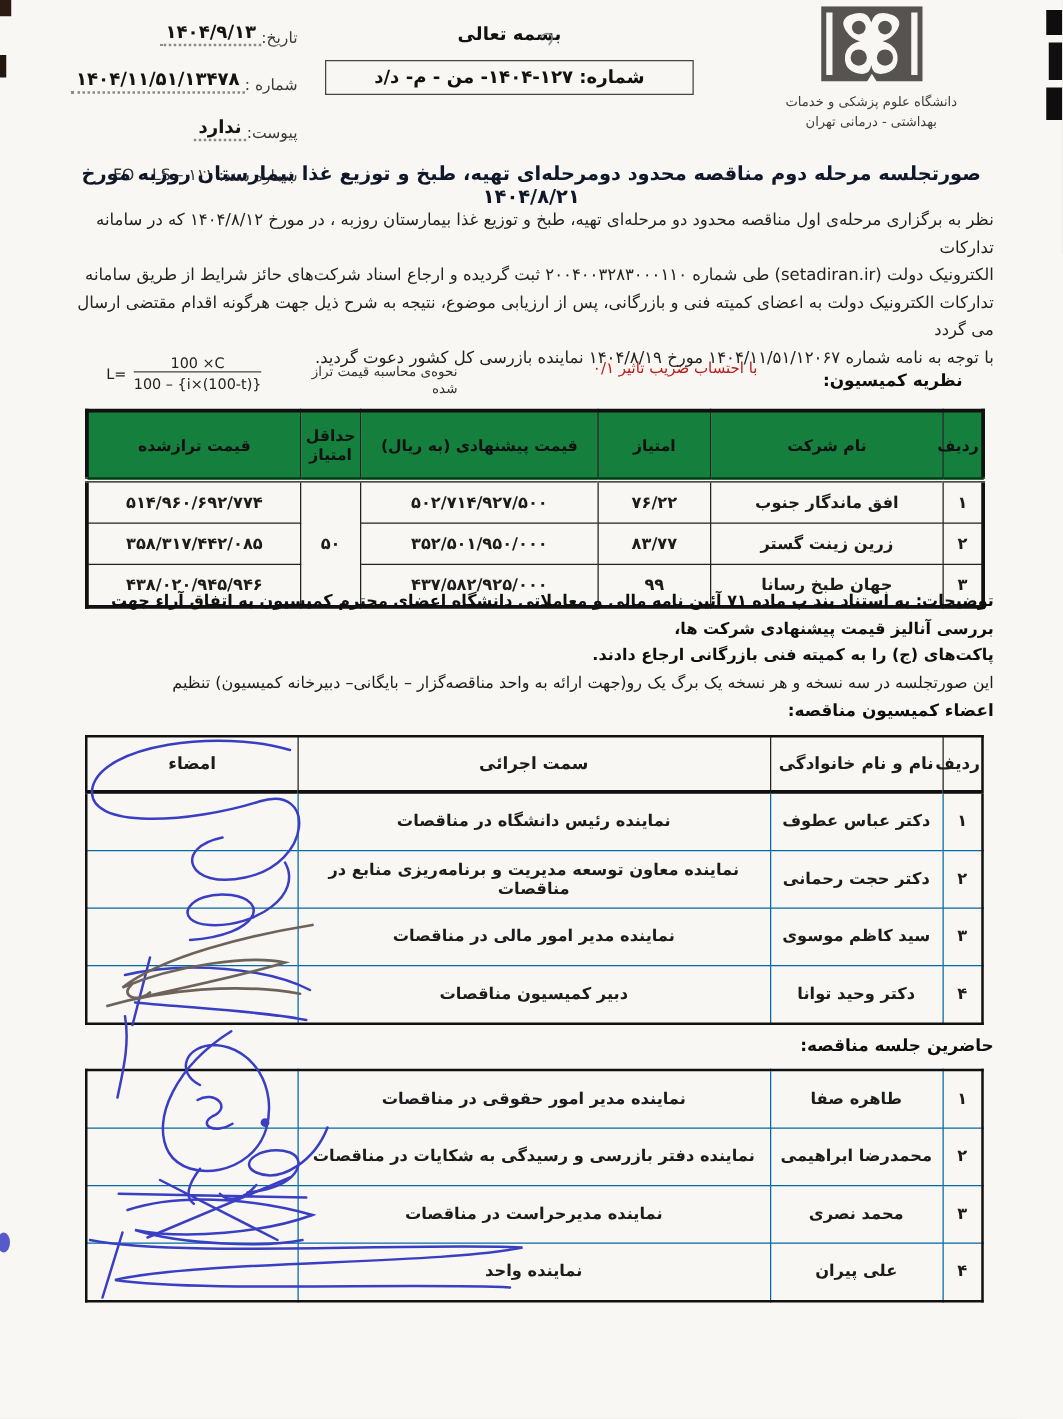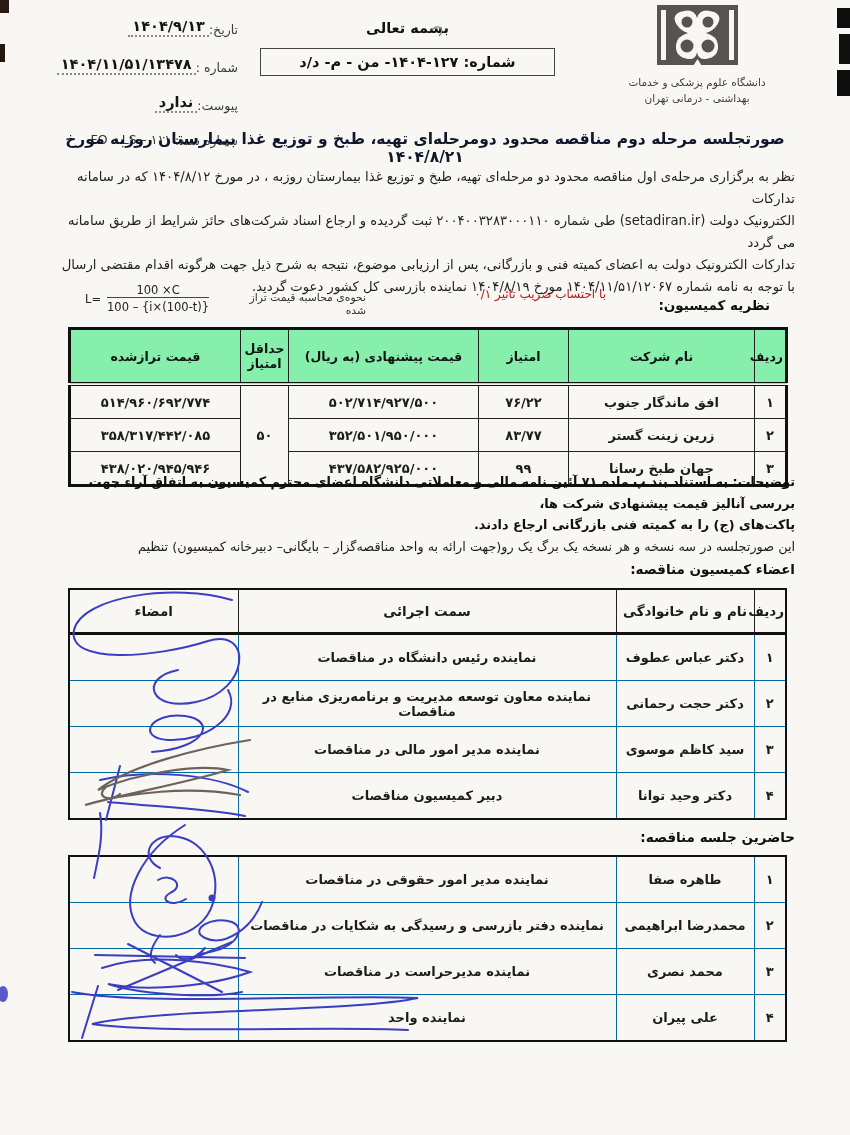--- a/index.html
+++ b/index.html
@@ -24,21 +24,21 @@
   
   .op-head{left:645px;top:297px;width:125px;font-weight:bold;font-size:13.5px;}
   .coeff{left:388px;top:287px;width:218px;font-size:12px;text-align:right;color:#b91c1c;}
   .method{left:226px;top:291px;width:140px;font-size:10.8px;color:#333;text-align:right;}
   .formula{left:85px;top:283px;width:150px;direction:ltr;font-size:11.5px;color:#222;display:flex;align-items:center;gap:6px;}
   .frac{display:inline-block;text-align:center;}
   .frac .den{border-top:1px solid #444;padding-top:2px;}
   
   table{border-collapse:collapse;table-layout:fixed;}
   .t1{left:68px;top:327px;width:717px;border:3px solid #111;}
-  .t1 th{background:#86efac;font-weight:bold;font-size:12.5px;border:1px solid #222;height:48px;padding:2px;color:#111;border-bottom:4px double #111;}
+  .t1 th{background:#15803d;font-weight:bold;font-size:12.5px;border:1px solid #222;height:48px;padding:2px;color:#111;border-bottom:4px double #111;}
   .t1 td{border:1px solid #222;height:32px;text-align:center;font-weight:bold;font-size:13px;padding:0 4px;white-space:nowrap;}
   .t2,.t3{left:68px;width:717px;border:2.5px solid #111;background:transparent;}
   .t2{top:588px;} .t3{top:855px;}
   .t2 th{font-weight:bold;font-size:13.5px;border:1px solid #222;height:40px;border-bottom:3px solid #111;}
   .t2 td,.t3 td{border:1px solid #0369a1;height:45px;text-align:center;font-weight:bold;font-size:13px;padding:0 4px;}
   .notes{left:55px;top:471px;width:740px;font-size:12.8px;line-height:21.5px;text-align:right;}
   .notes .b{font-weight:bold;color:#0f0f0f;}
   .sec-head{font-weight:bold;font-size:13.5px;color:#0f0f0f;}
   .members-head{left:600px;top:561px;width:195px;text-align:right;}
   .att-head{left:608px;top:829px;width:187px;text-align:right;}
@@ -98,22 +98,22 @@
   <div class="abs orgtxt">
     <div>دانشگاه علوم پزشکی و خدمات</div>
     <div>بهداشتی - درمانی تهران</div>
   </div>
 
   <div class="abs title">صورتجلسه مرحله دوم مناقصه محدود دومرحله‌ای تهیه، طبخ و توزیع غذا بیمارستان روزبه مورخ ۱۴۰۴/۸/۲۱</div>
 
   <div class="abs body-txt">
     <div>نظر به برگزاری مرحله‌ی اول مناقصه محدود دو مرحله‌ای تهیه، طبخ و توزیع غذا بیمارستان روزبه ، در مورخ ۱۴۰۴/۸/۱۲ که در سامانه تدارکات</div>
     <div>الکترونیک دولت (setadiran.ir) طی شماره ۲۰۰۴۰۰۳۲۸۳۰۰۰۱۱۰ ثبت گردیده و ارجاع اسناد شرکت‌های حائز شرایط از طریق سامانه</div>
+    <div>تدارکات الکترونیک دولت به اعضای کمیته فنی و بازرگانی، پس از ارزیابی موضوع، نتیجه به شرح ذیل جهت هرگونه اقدام مقتضی ارسال</div>
     <div>می گردد</div>
-    <div>تدارکات الکترونیک دولت به اعضای کمیته فنی و بازرگانی، پس از ارزیابی موضوع، نتیجه به شرح ذیل جهت هرگونه اقدام مقتضی ارسال</div>
     <div>با توجه به نامه شماره ۱۴۰۴/۱۱/۵۱/۱۲۰۶۷ مورخ ۱۴۰۴/۸/۱۹ نماینده بازرسی کل کشور دعوت گردید.</div>
   </div>
 
   <div class="abs op-head sec-head">نظریه کمیسیون:</div>
   <div class="abs coeff">با احتساب ضریب تاثیر ۰/۱</div>
   <div class="abs method">نحوه‌ی محاسبه قیمت تراز شده</div>
   <div class="abs formula">
     <span>L=</span>
     <span class="frac">
       <span class="num" style="display:block">100 ×C</span>

